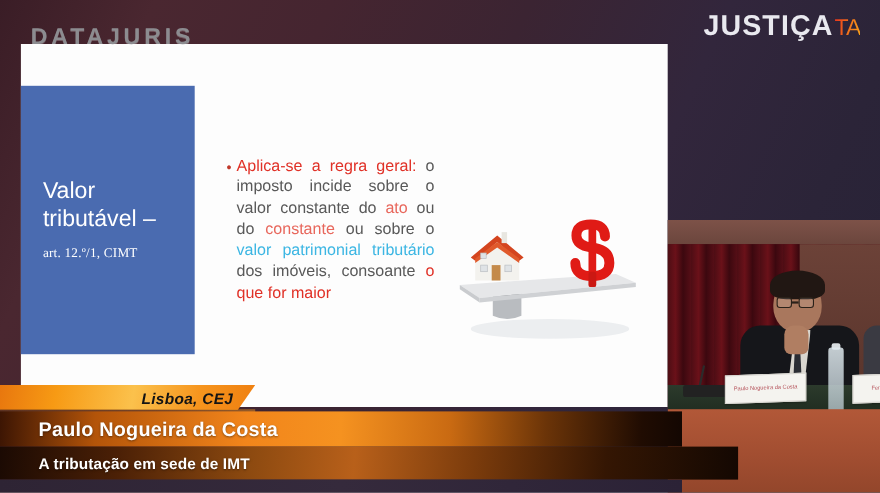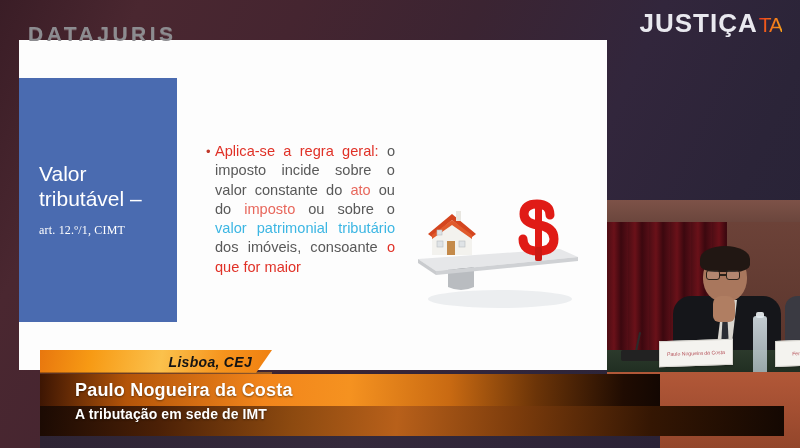--- a/index.html
+++ b/index.html
@@ -110,21 +110,20 @@
     left:393px; top:143px;
     width:172px; height:134px;
   }
   #figure svg { width:100%; height:100%; display:block; }
 
   
   #lower {
     position:absolute;
     left:0; bottom:0; width:620px; height:103px;
     z-index:5;
-    margin-left:40px;
   }
   #tab-strip {
     position:absolute; left:0; top:5px;
     width:232px; height:23px;
     background:linear-gradient(100deg,#e8770e 0%,#f79a14 22%,#fbc14c 52%,#f6941d 78%,#ef7f10 100%);
     clip-path:polygon(0 0, 232px 0, 216px 23px, 0 23px);
     display:flex; align-items:center; justify-content:flex-end;
     padding-right:20px;
   }
   #tab-strip .tab-text {
@@ -154,31 +153,31 @@
     display:flex; align-items:center;
   }
   #name-band .name {
     margin-left:35px;
     font-size:18px; font-weight:700; color:#ffffff;
     letter-spacing:.2px;
     text-shadow:0 1px 2px rgba(0,0,0,.45);
   }
   #sub-band {
     position:absolute; left:0; top:61px;
-    width:744px; height:30px;
+    width:671px; height:30px;
     background:
       linear-gradient(95deg,
         #1b0a03 0%,
         #4b2006 16%,
         #8d4a10 34%,
         #b8601a 48%,
         #7c3c0c 64%,
         #341603 82%,
         #140802 100%);
-    display:flex; 
+    display:flex; align-items:center;
   }
   #sub-band .subtitle {
     margin-left:35px;
     font-size:14px; font-weight:700; color:#ffffff;
     letter-spacing:.1px;
     text-shadow:0 1px 2px rgba(0,0,0,.5);
   }
   #lower-foot {
     position:absolute; left:0; top:91px;
     width:620px; height:12px;
@@ -309,21 +308,21 @@
   </div>
 
   <div id="slide">
 
     <div id="title-panel">
       <div class="t-main">Valor tributável –</div>
       <div class="t-sub">art. 12.º/1, CIMT</div>
     </div>
 
     <div id="body-text">
-      <span class="bullet">•</span><span class="red">Aplica-se a regra geral:</span><span> o imposto incide sobre o valor constante do </span><span class="redl">ato</span><span> ou do </span><span class="redl">imposto</span><span> ou sobre o </span><span class="blue">valor patrimonial tributário</span><span> dos imóveis, consoante </span><span class="red">o que for maior</span>
+      <span class="bullet">•</span><span class="red">Aplica-se a regra geral:</span><span> o imposto incide sobre o valor constante do </span><span class="redl">ato</span><span> ou do </span><span class="redl">constante</span><span> ou sobre o </span><span class="blue">valor patrimonial tributário</span><span> dos imóveis, consoante </span><span class="red">o que for maior</span>
     </div>
 
     <div id="figure">
       <svg viewBox="0 0 172 134" xmlns="http://www.w3.org/2000/svg">
         <ellipse cx="88" cy="116" rx="72" ry="9" fill="#eceef0"></ellipse>
 
         <path d="M36 82 L62 82 L62 104 Q49 110 36 104 Z" fill="#b9bcc0"></path>
         <ellipse cx="49" cy="82" rx="13" ry="5.5" fill="#8f9397"></ellipse>
         <ellipse cx="49" cy="82" rx="8.5" ry="3.6" fill="#5d6165"></ellipse>
 

